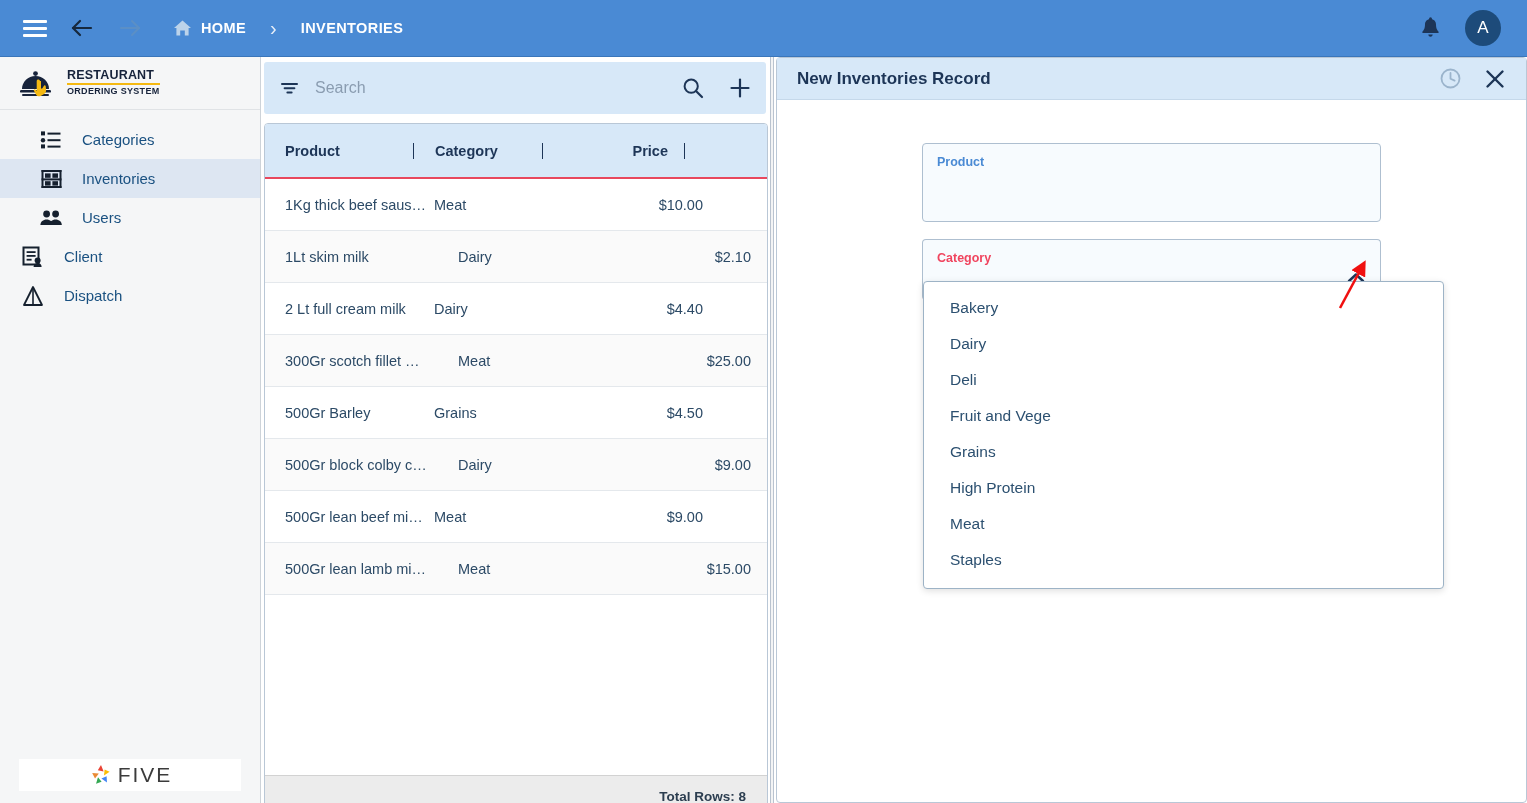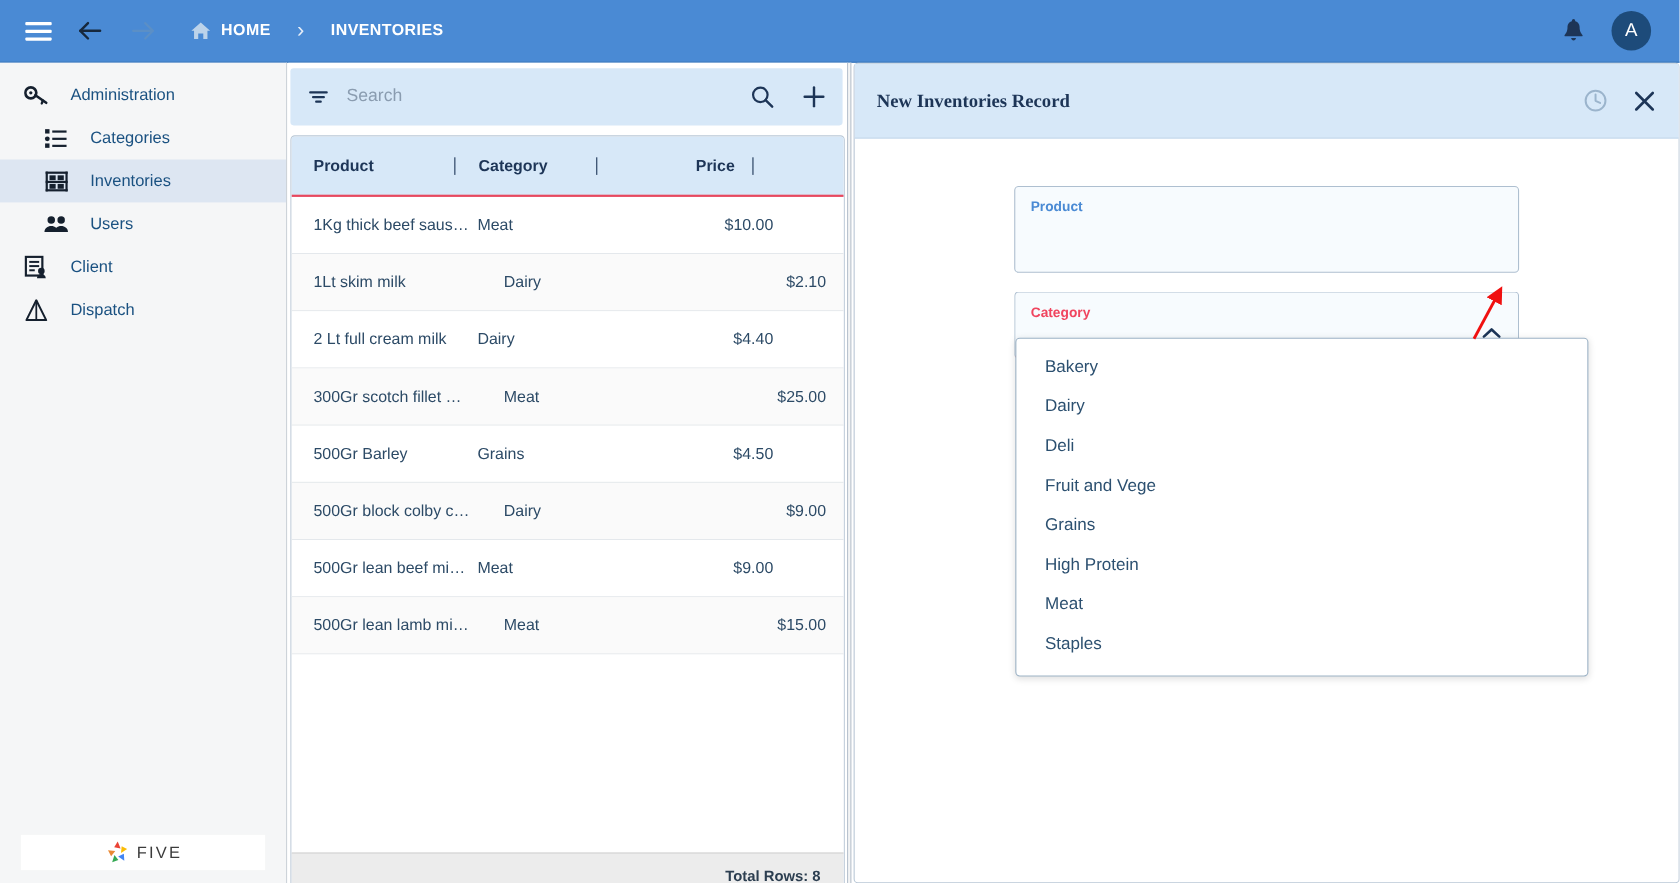--- a/index.html
+++ b/index.html
@@ -56,21 +56,21 @@
   .nav-item .ico { width:30px; display:flex; justify-content:center; align-items:center; flex:0 0 auto;}
   .nav-item.lvl0 { padding-left: 18px; }
   .nav-item.lvl0 .lbl { margin-left: 16px; font-weight:500;}
   .nav-item.lvl1 { padding-left: 36px; }
   .nav-item.lvl1 .lbl { margin-left: 16px; }
 
   .five-logo-wrap {
     margin: 0 auto 12px auto; width:222px; height:32px; background:#fff;
     display:flex; align-items:center; justify-content:center; gap:4px;
   }
-  .five-word { font-size:15px; letter-spacing:2px; color:#3b3b3b; font-family:"Liberation Sans",sans-serif; }
+  .five-word { font-size:21px; letter-spacing:2px; color:#3b3b3b; font-family:"Liberation Sans",sans-serif; }
 
   
   .listpane { position:absolute; left:262px; top:57px; width:508px; height:746px; background:#fff; }
   .searchbar {
     position:absolute; left:2px; top:5px; width:502px; height:52px;
     background:#d7e8f8; border-radius:3px; display:flex; align-items:center;
     padding: 0 14px 0 16px;
   }
   .search-input {
     flex:1; border:none; background:transparent; outline:none;
@@ -104,22 +104,22 @@
                padding-right:21px; font-size:13.5px; font-weight:bold; color:#2c3e50; }
 
   
   .splitter { position:absolute; left:770px; top:57px; width:4px; height:746px;
               background:#f3f4f5; border-left:1px solid #b9c3cf; border-right:1px solid #b9c3cf;
               cursor:col-resize; }
 
   
   .formpane { position:absolute; left:776px; top:57px; width:751px; height:746px;
               background:#fff; border:1px solid #b9c7d6; border-radius:4px; overflow:visible; }
-  .form-header { height:68px; background:#d7e8f8; display:flex; align-items:center;
-                 padding: 0 20px 0 20px; border-bottom:1px solid #c5d8ea;font-family:Liberation Serif, serif; }
+  .form-header { height:42px; background:#d7e8f8; display:flex; align-items:center;
+                 padding: 0 20px 0 20px; border-bottom:1px solid #c5d8ea; }
   .form-title { font-size:17px; font-weight:bold; color:#1d3557; }
   .form-header-icons { margin-left:auto; display:flex; align-items:center; gap:22px; }
   .form-body { position:relative; padding-top:43px; height:688px; }
 
   .field {
     position:relative; margin:0 auto; width:459px; background:#f7fbfe;
     border:1px solid #aebfd0; border-radius:4px;
   }
   .field-product { height:79px; }
   .field-category { height:61px; margin-top:17px; border-bottom:2.5px solid #e8485e; }
@@ -182,34 +182,37 @@
           <path d="M8.3 17.6 C8.5 19 9.4 19.8 10.5 19.8 C11.6 19.8 12.5 19 12.7 17.6 Z" fill="#1d3557"></path>
         </svg>
       </div>
       <div class="avatar">
         <span>A</span>
       </div>
     </div>
   </div>
 
   <div class="sidebar">
+    <div class="logo-box">
+      <svg width="40" height="32" viewBox="0 0 40 32">
+        <path d="M4 22 C4 14.8 10 9 17.5 9 C25 9 31 14.8 31 22 Z" fill="#17233b"></path>
+        <rect x="2" y="23" width="31" height="2.6" rx="1.2" fill="#17233b"></rect>
+        <rect x="4" y="27" width="27" height="2" rx="1" fill="#17233b"></rect>
+        <circle cx="17.5" cy="6.6" r="2.4" fill="#17233b"></circle>
+        <path d="M23 14 l0 7 c0 1 1 1 1.4 0.3 l1.4-2.4 c0.5-0.9 1.8-0.6 1.9 0.4 l0.4 3.6 c0.1 1.6 -0.6 3.2 -2 4 l-3.4 2 c-1.6 0.9 -3.6 0.4 -4.5 -1.2 l-2.3-4 c-0.6-1 0.9-2 1.6-1.1 l1.2 1.5 l0-10.1 c0-0.9 0.6-1.6 1.5-1.6 c0.9 0 1.8 0.7 1.8 1.6 z" fill="#f5b912"></path>
+      </svg>
+      <div class="logo-text">
+        <div class="logo-t1">RESTAURANT</div>
+        <div class="logo-rule"></div>
+        <div class="logo-t2">ORDERING SYSTEM</div>
+      </div>
+    </div>
 
     <div class="nav">
 
-      <div class="nav-item lvl0">
-        <span class="ico">
-          <svg width="22" height="20" viewBox="0 0 22 20">
-            <circle cx="6" cy="7.4" r="5" fill="none" stroke="#15202e" stroke-width="2.4"></circle>
-            <circle cx="6" cy="7.4" r="1.5" fill="#15202e"></circle>
-            <path d="M10.2 9.6 L20 16.4" stroke="#15202e" stroke-width="2.4" stroke-linecap="round"></path>
-            <path d="M17 14.4 L16 17" stroke="#15202e" stroke-width="2.2" stroke-linecap="round"></path>
-          </svg>
-        </span>
-        <span class="lbl">Administration</span>
-      </div>
 
 
       <div class="nav-item lvl1">
         <span class="ico">
           <svg width="22" height="20" viewBox="0 0 22 20">
             <rect x="1" y="1.4" width="4" height="4" fill="#15202e"></rect>
             <circle cx="3" cy="10.2" r="2.2" fill="#15202e"></circle>
             <rect x="1" y="14.4" width="4" height="4" fill="#15202e"></rect>
             <rect x="7.5" y="2.6" width="13" height="2" fill="#15202e"></rect>
             <rect x="7.5" y="9.2" width="13" height="2" fill="#15202e"></rect>

